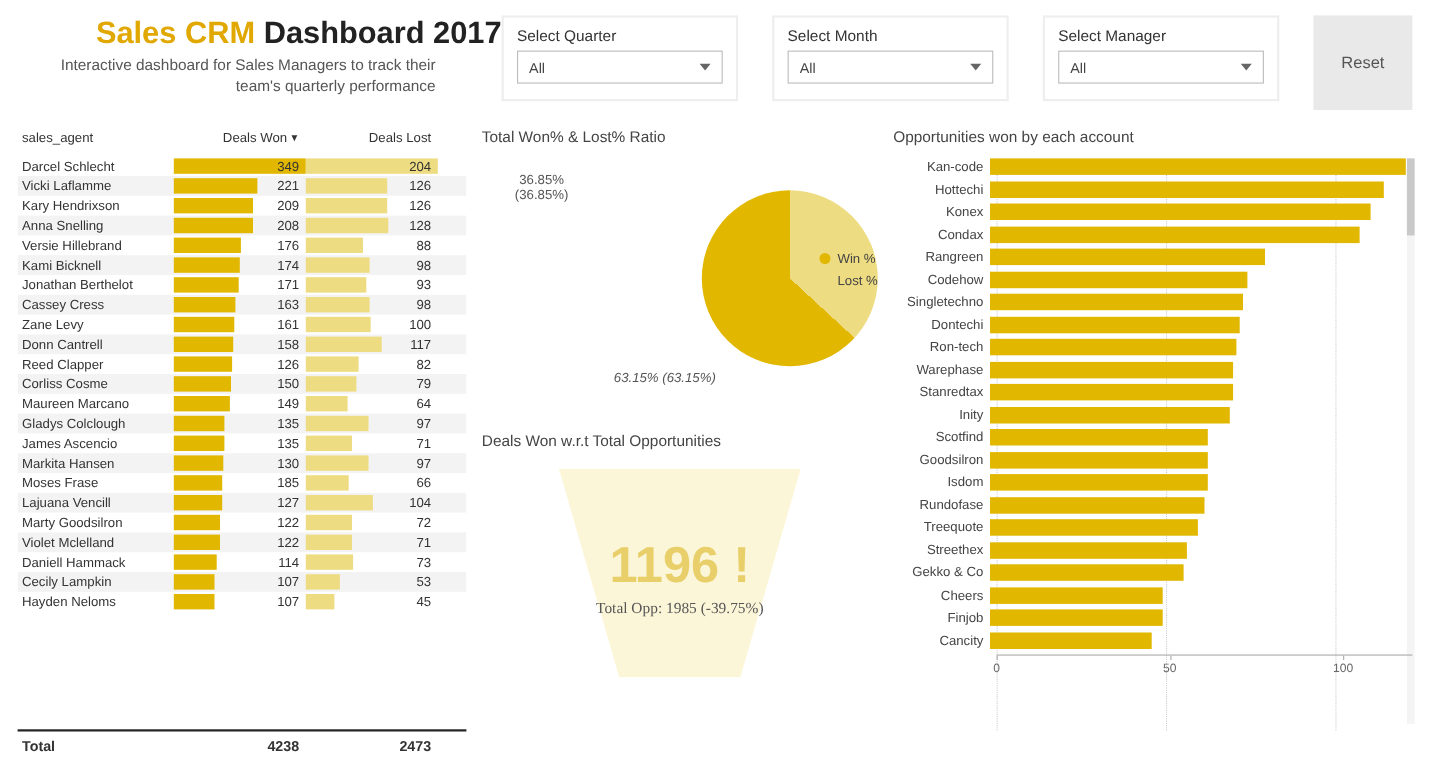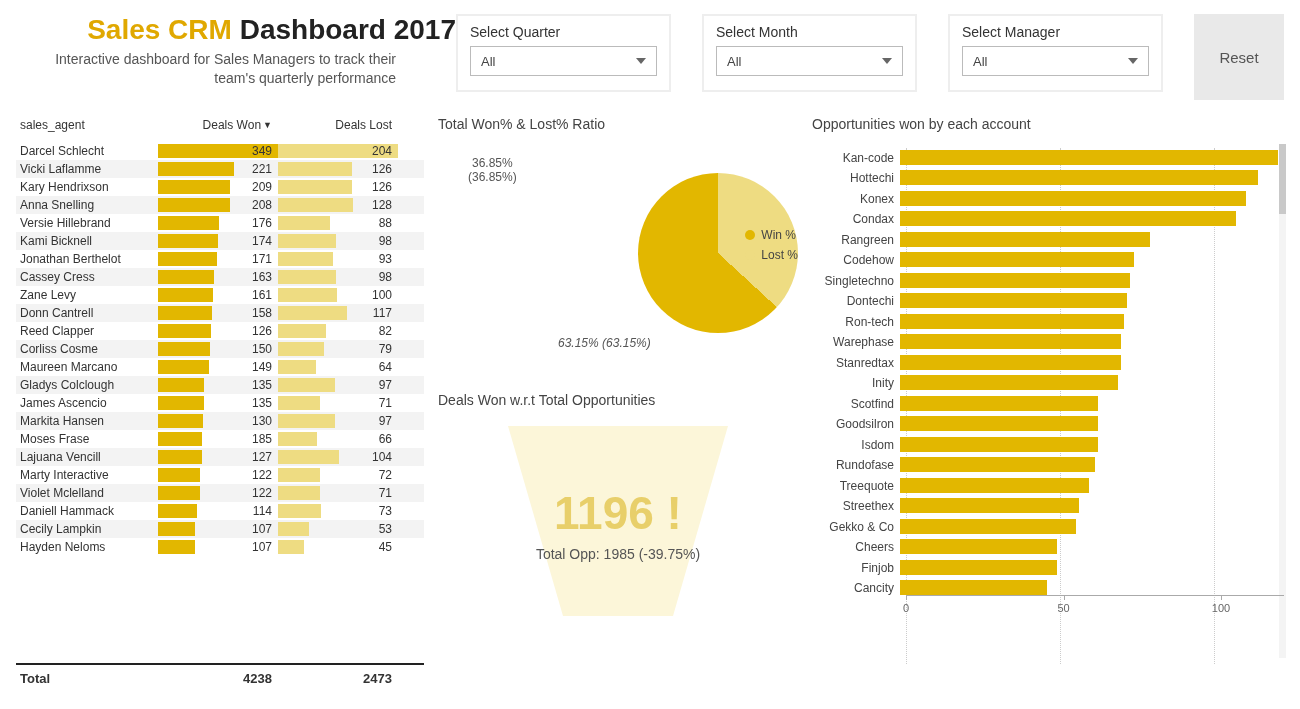--- a/index.html
+++ b/index.html
@@ -63,26 +63,26 @@
     background: conic-gradient(#eedc82 0deg 132.66deg, #e2b700 132.66deg 360deg);
   }
   .pie-lbl { position: absolute; font-size: 12px; color: #555; text-align: center; }
   .legend { position: absolute; right: 0; top: 90px; font-size: 12px; color: #444; }
   .legend-item { display:flex; align-items:center; margin-bottom:6px; }
   .swatch { width:10px; height:10px; border-radius:50%; margin-right:6px; }
   .gauge-wrap { margin-top: 24px; }
   .gauge-card { position: relative; height: 220px; display:flex; flex-direction:column; align-items:center; justify-content:center; }
   .gauge-funnel { position:absolute; top:12px; left:50%; transform:translateX(-50%); width:220px; height:190px; background:#fcf6d9; clip-path: polygon(0 0, 100% 0, 75% 100%, 25% 100%); }
   .gauge-num { position:relative; font-size:46px; font-weight:700; color:#e8cf6a; }
-  .gauge-sub { position:relative; font-size:14px; color:#555; margin-top:6px; }
+  .gauge-sub { position:relative; font-size:14px; color:#555; margin-top:6px;font-family:Liberation Serif, serif; }
 
   
   .right { flex: 1; display:flex; flex-direction:column; position:relative; }
   .acct-chart { position:relative; flex:1; margin-top:6px; }
-  .acct-row { display:flex; align-items:flex-end; height:20.5px; }
+  .acct-row { display:flex; align-items:flex-start; height:20.5px; }
   .acct-lbl { flex:0 0 88px; text-align:right; font-size:12px; color:#444; padding-right:6px; white-space:nowrap; }
   .acct-bar-track { position:relative; flex:1; height:15px; }
   .acct-bar { position:absolute; left:0; top:0; height:15px; background:#e2b700; }
   .axis { position:relative; margin-left:94px; height:22px; border-top:1px solid #aaa; }
   .axis-tick { position:absolute; top:0; width:1px; height:4px; background:#aaa; }
   .axis-lbl { position:absolute; top:6px; font-size:11px; color:#666; transform:translateX(-50%); }
   .grid-line { position:absolute; top:4px; bottom:22px; width:1px; border-left:1px dotted #ccc; }
   .scrollbar-fake { position:absolute; right:-2px; top:0; bottom:28px; width:7px; background:#f4f4f4; }
   .scrollbar-thumb { position:absolute; top:0; width:7px; height:70px; background:#c9c9c9; }
 </style>
@@ -326,21 +326,21 @@
           <div class="bar-cell">
             <div class="bar-won" style="width: 36.3897%;"></div>
             <div class="bar-val">127</div>
           </div>
           <div class="bar-cell">
             <div class="bar-lost" style="width: 50.9804%;"></div>
             <div class="bar-val">104</div>
           </div>
         </div>
         <div class="tbl-row">
-          <div class="c-agent agent-name">Marty Interactive</div>
+          <div class="c-agent agent-name">Marty Goodsilron</div>
           <div class="bar-cell">
             <div class="bar-won" style="width: 34.957%;"></div>
             <div class="bar-val">122</div>
           </div>
           <div class="bar-cell">
             <div class="bar-lost" style="width: 35.2941%;"></div>
             <div class="bar-val">72</div>
           </div>
         </div>
         <div class="tbl-row alt">

